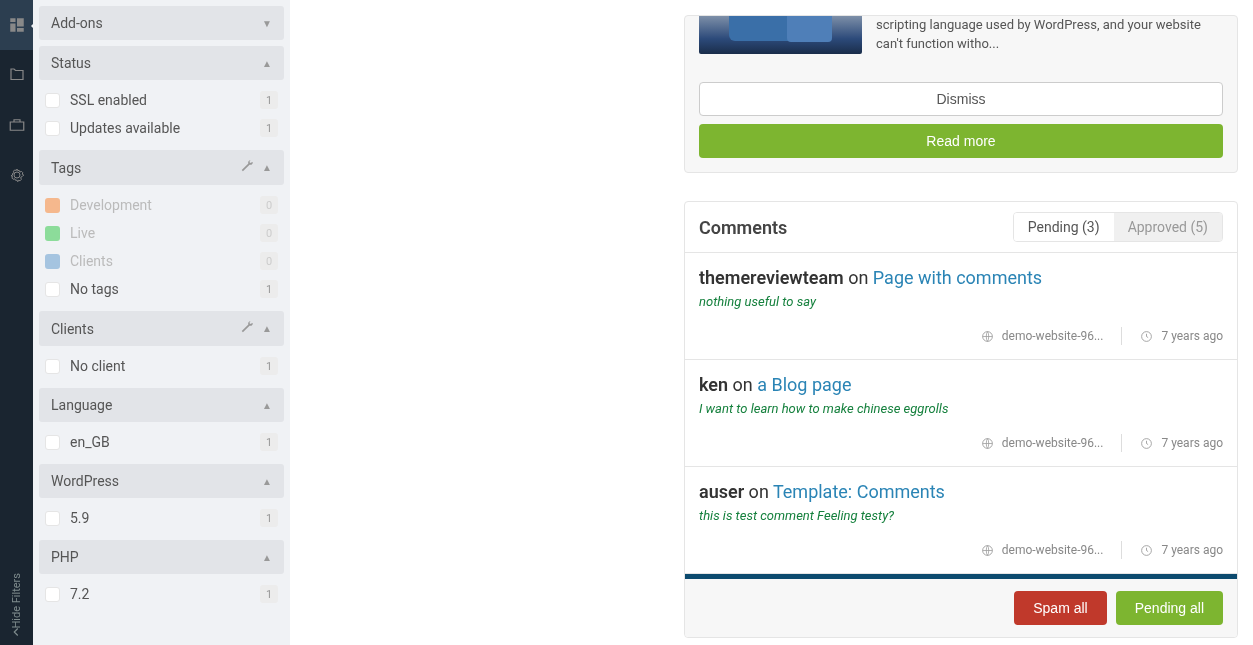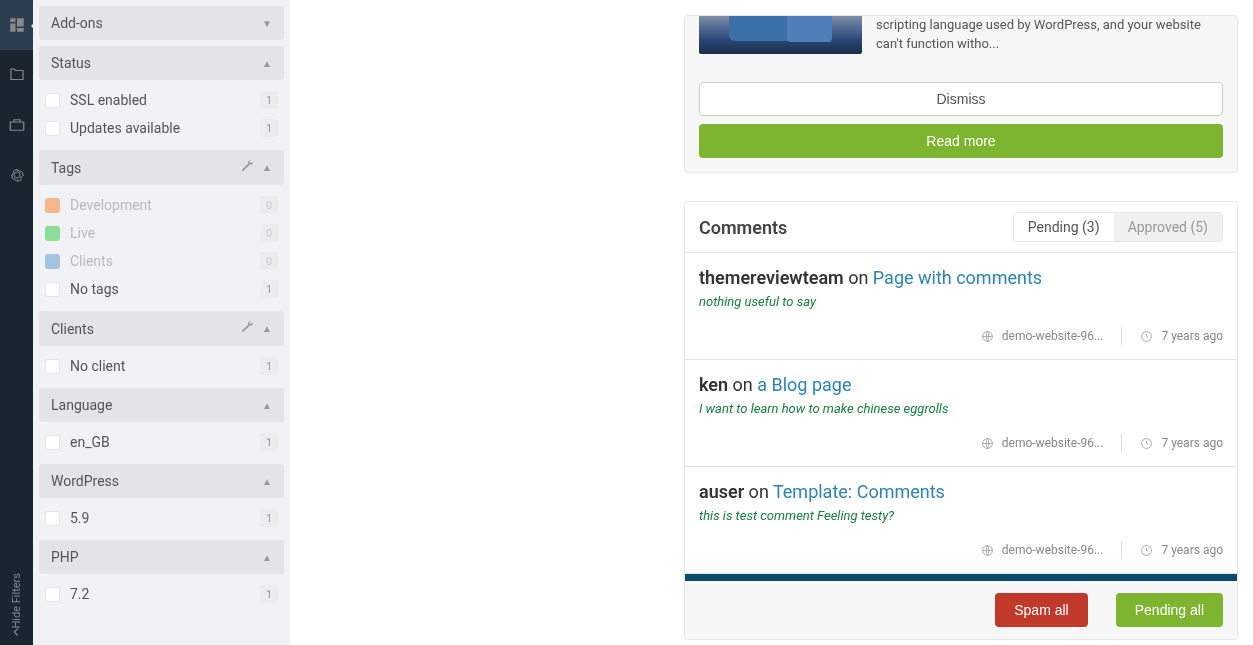--- a/index.html
+++ b/index.html
@@ -51,21 +51,21 @@
 .comment { border-bottom: 1px solid #e5e5e5; padding: 14px; }
 .comment:last-of-type { border-bottom: none; }
 .c-line1 { font-size: 18px; color: #333; margin-bottom: 6px; }
 .c-line1 .author { font-weight: 600; }
 .c-line1 .on { color: #333; }
 .c-line1 a { color: #2a84b5; text-decoration: none; }
 .c-body { font-style: italic; color: #15803d; font-size: 13px; margin-bottom: 18px; }
 .c-meta { display: flex; justify-content: flex-end; align-items: center; gap: 8px; font-size: 12px; color: #888; }
 .c-meta .sep { width: 1px; height: 18px; background: #ddd; margin: 0 10px; }
 .c-meta svg { width: 13px; height: 13px; fill: #999; }
-.comments-foot { background: #f7f7f7; padding: 12px 14px; display: flex; justify-content: flex-end; gap: 28px; border-top: 7px solid #0c4a6e; border-radius: 0 0 4px 4px; }
+.comments-foot { background: #f7f7f7; padding: 12px 14px; display: flex; justify-content: flex-end; gap: 9px; border-top: 5px solid #0c4a6e; border-radius: 0 0 4px 4px; }
 </style>
 </head>
 <body>
 
 <div class="vbar">
   <div class="vbar-item active">
     <svg viewBox="0 0 24 24">
         <path d="M3 3h7v5H3zM3 10h7v11H3zM12 3h9v11h-9zM12 16h9v5h-9z"></path>
       </svg>
   </div>

